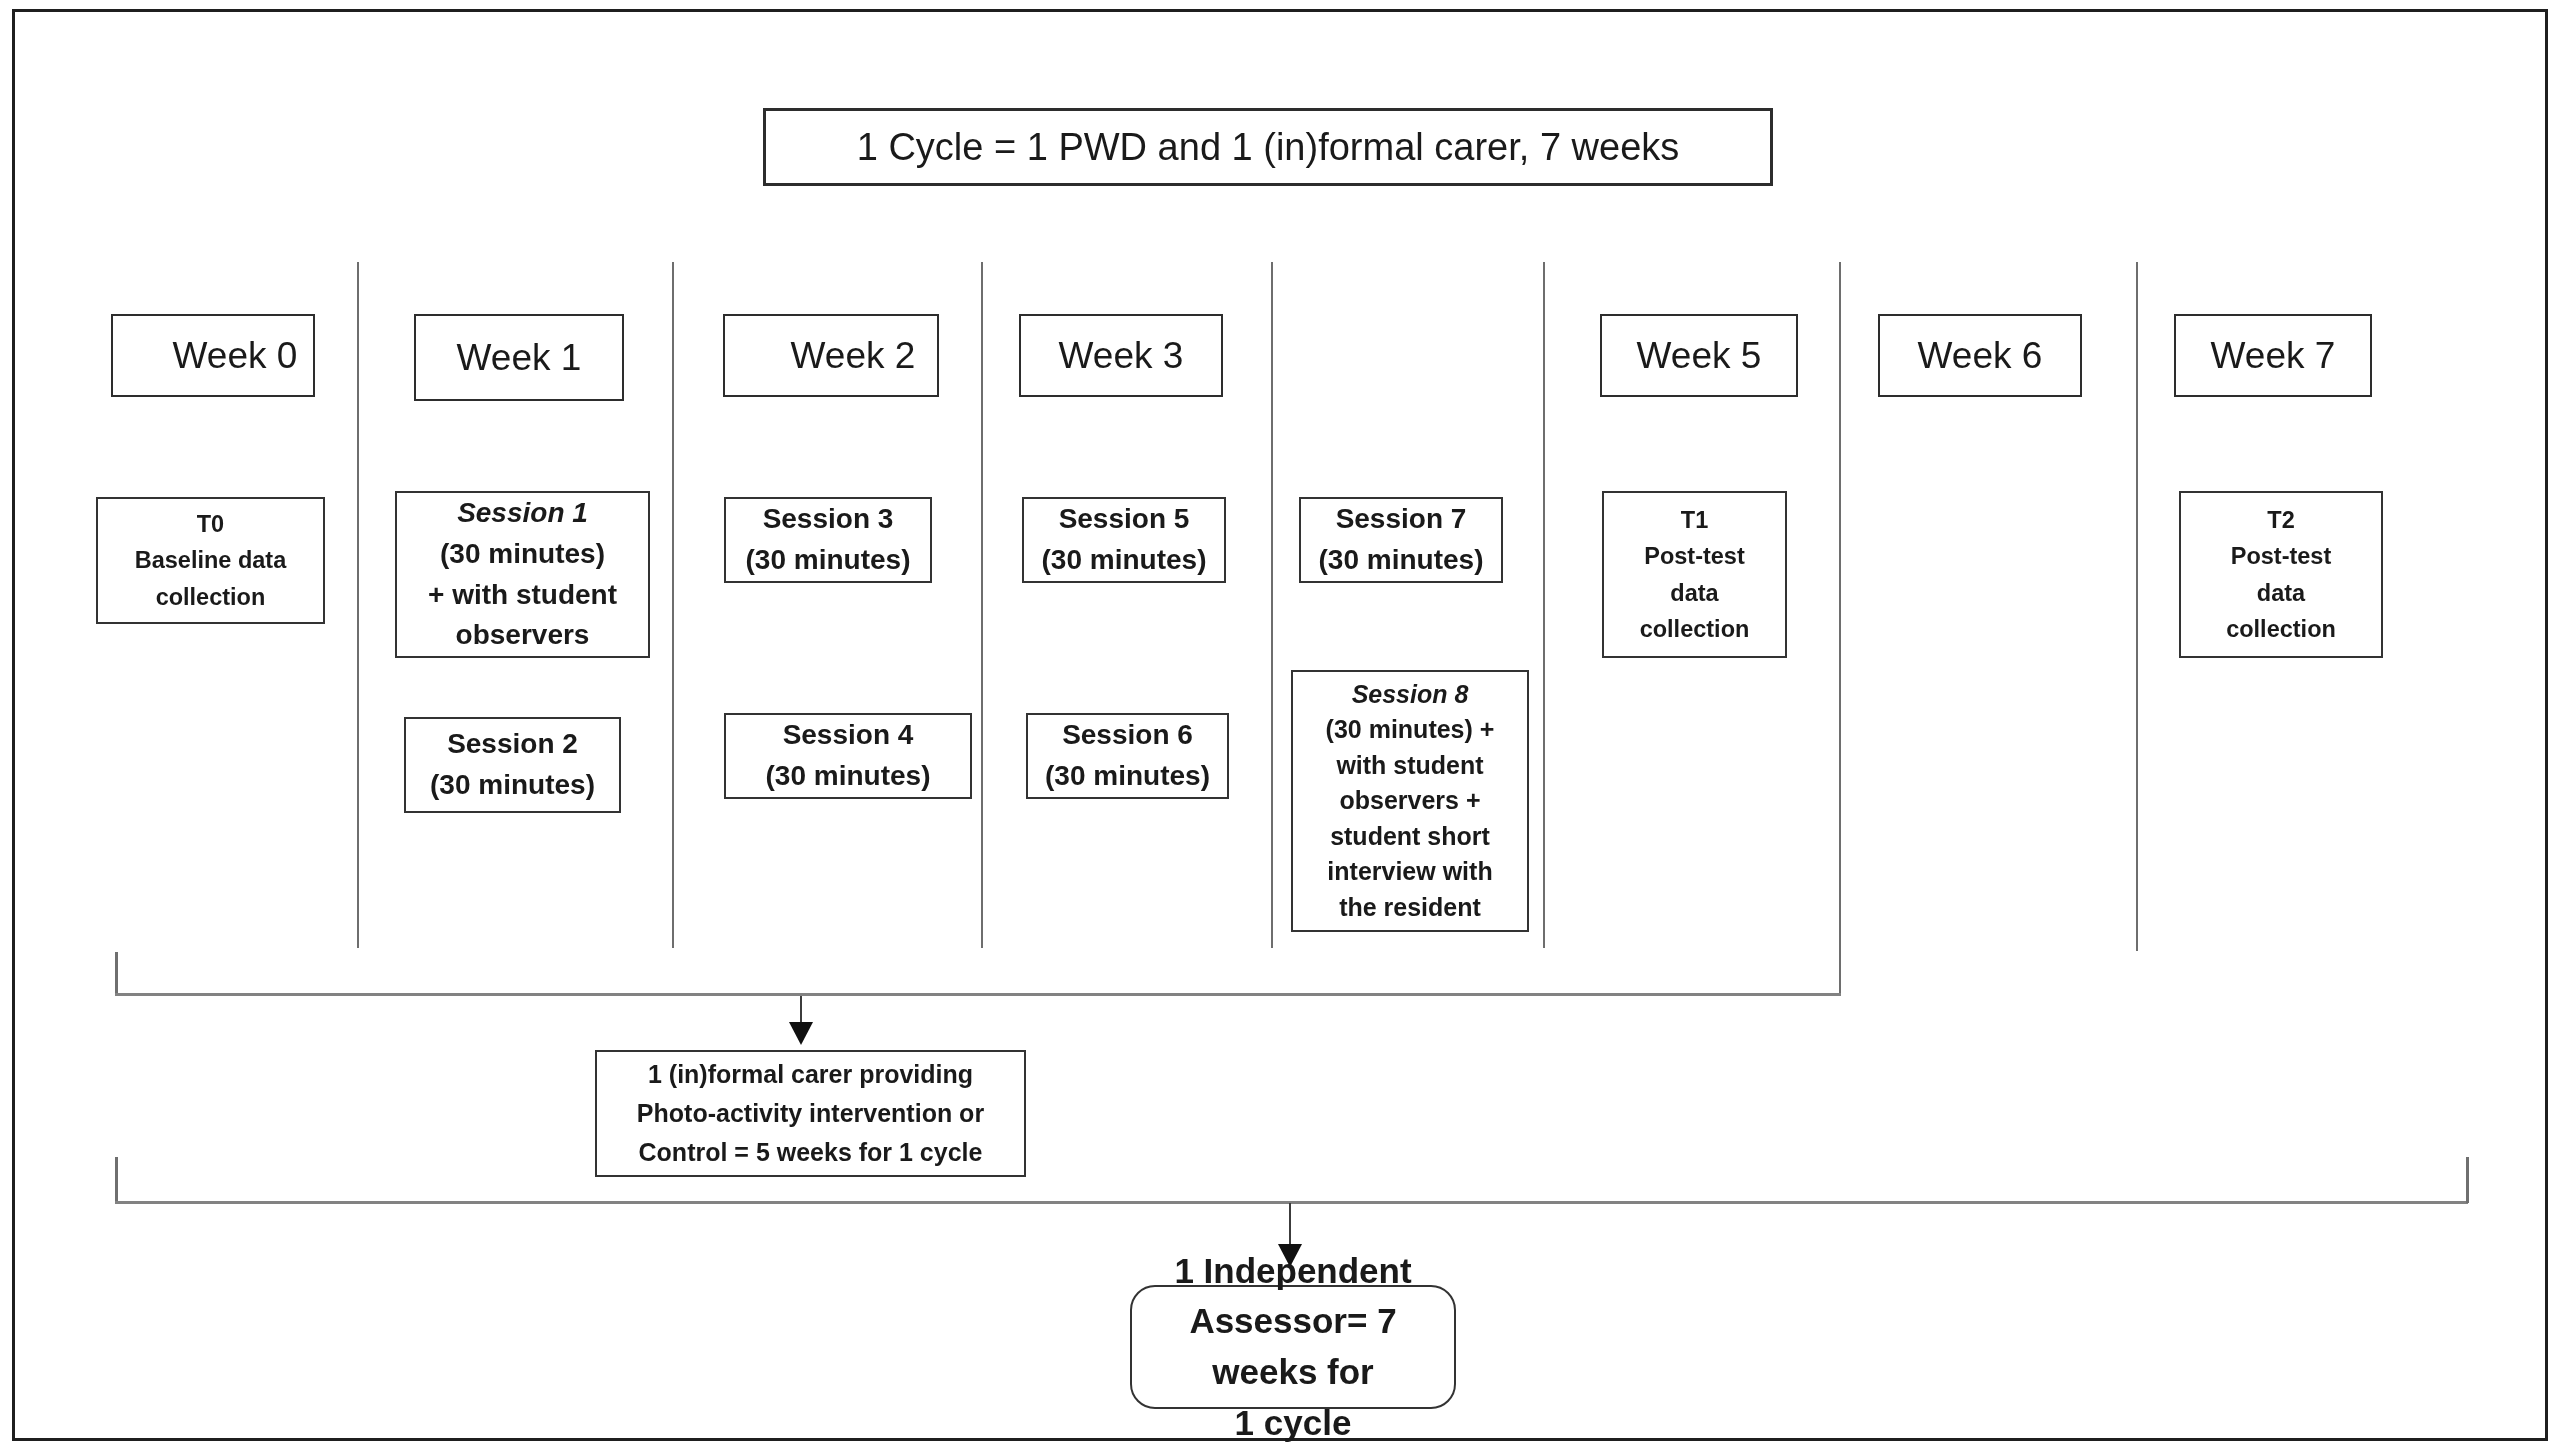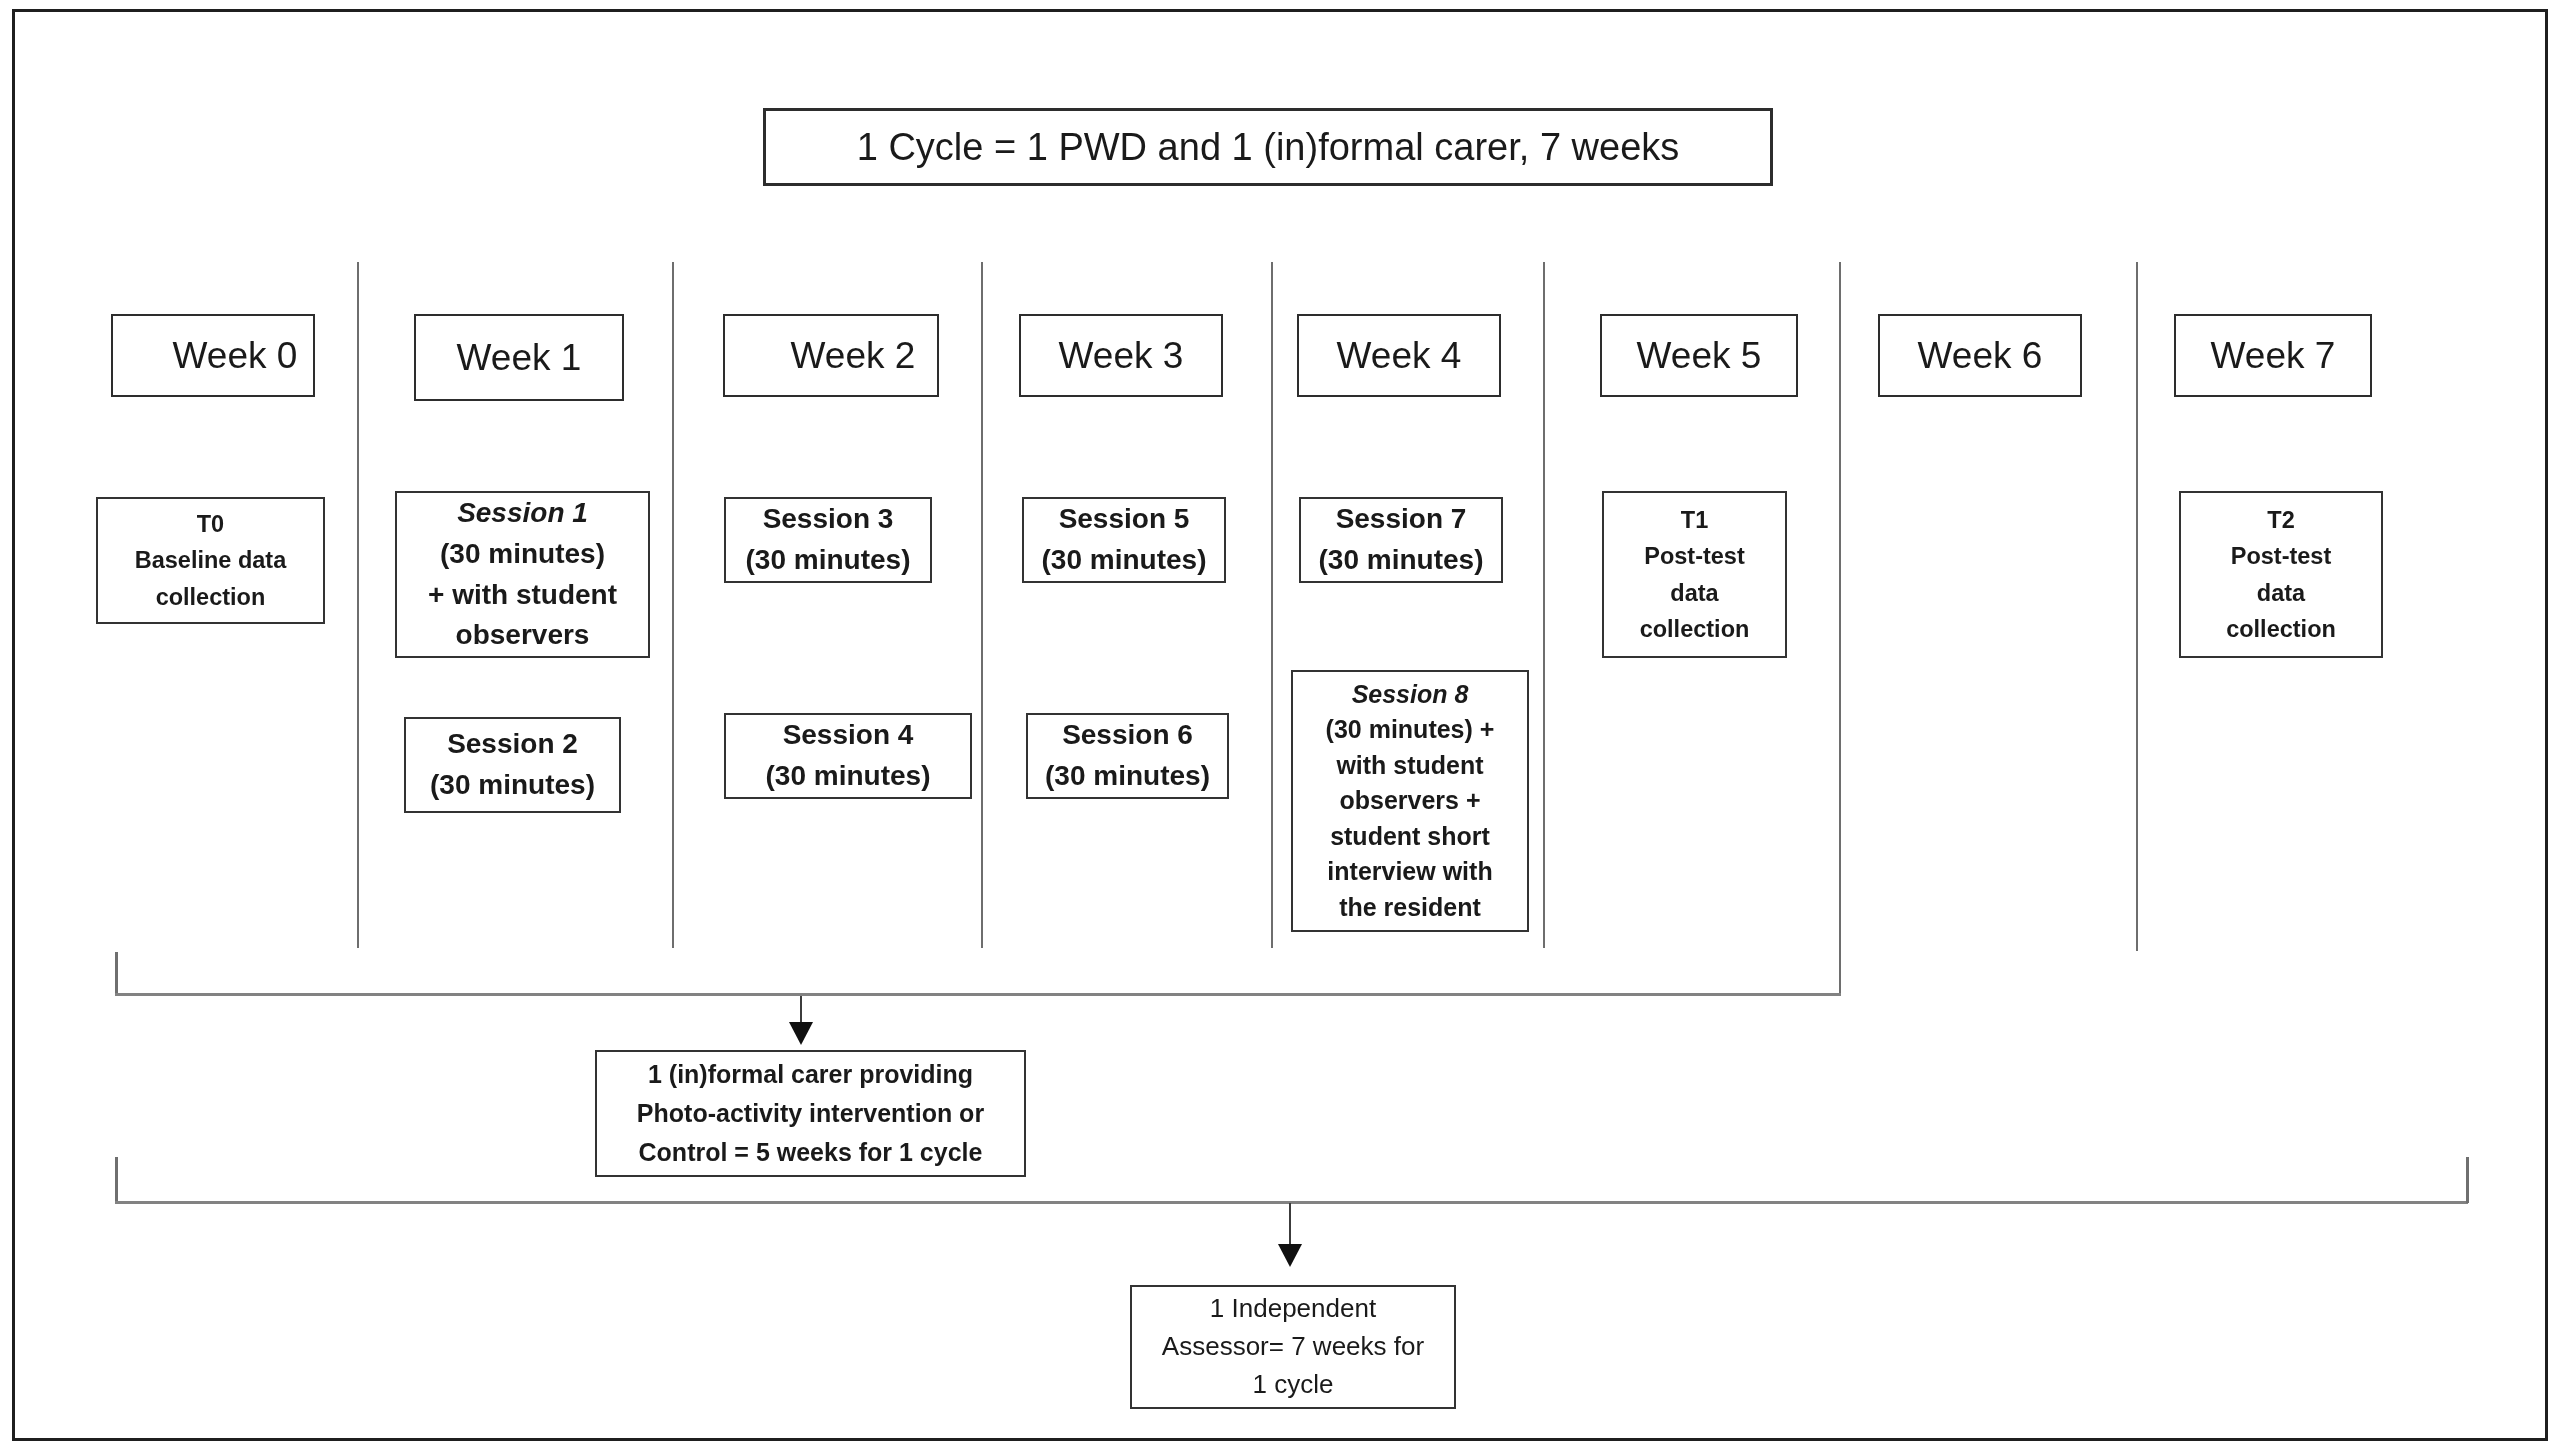--- a/index.html
+++ b/index.html
@@ -54,23 +54,24 @@
     font-size: 23.5px;
     font-weight: 700;
     line-height: 1.55;
   }
   .carerbox {
     font-size: 25px;
     font-weight: 700;
     line-height: 1.55;
   }
   .assessorbox {
-    font-size: 26px;
-    font-weight: 400;
+    font-size: 35px;
+    font-weight: 700;
     line-height: 1.45;
+    border-radius: 25px;
   }
   .pre { white-space: pre-line; }
   .divider {
     position: absolute;
     width: 1.9px;
     top: 262px;
     background: #6e6e6e;
   }
   .hline { position: absolute; height: 2.5px; background: #828282; }
   .vtick { position: absolute; width: 2.5px; background: #6f6f6f; }
@@ -106,23 +107,20 @@
     <span>Week 0</span>
   </div>
   <div class="box weekbox" style="left:414px;  top:314px; width:210px; height:87px;">
     <span>Week 1</span>
   </div>
   <div class="box weekbox" style="left:723px; top:314px; width:216px; height:83px;padding-left:44px;">
     <span>Week 2</span>
   </div>
   <div class="box weekbox" style="left:1019px; top:314px; width:204px; height:83px;">
     <span>Week 3</span>
-  </div>
-  <div class="box weekbox" style="left:1297px; top:314px; width:204px; height:83px;">
-    <span>Week 4</span>
   </div>
   <div class="box weekbox" style="left:1600px; top:314px; width:198px; height:83px;">
     <span>Week 5</span>
   </div>
   <div class="box weekbox" style="left:1878px; top:314px; width:204px; height:83px;">
     <span>Week 6</span>
   </div>
   <div class="box weekbox" style="left:2174px; top:314px; width:198px; height:83px;">
     <span>Week 7</span>
   </div>

